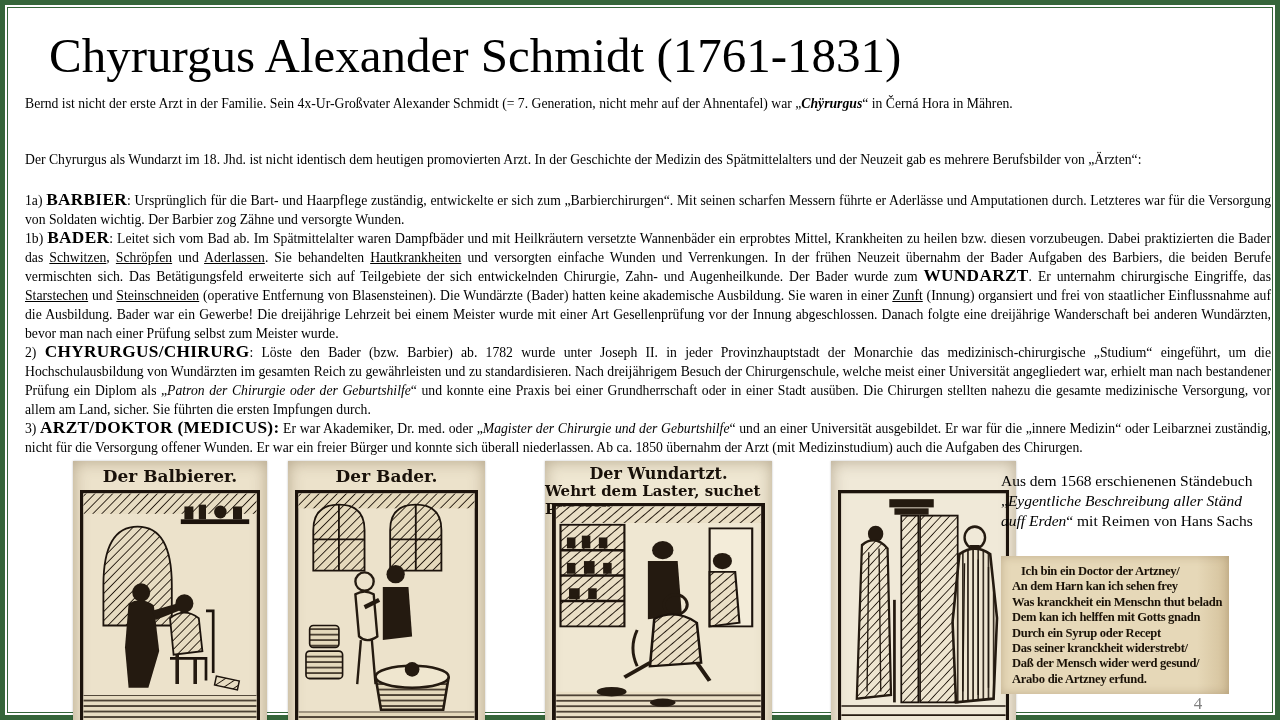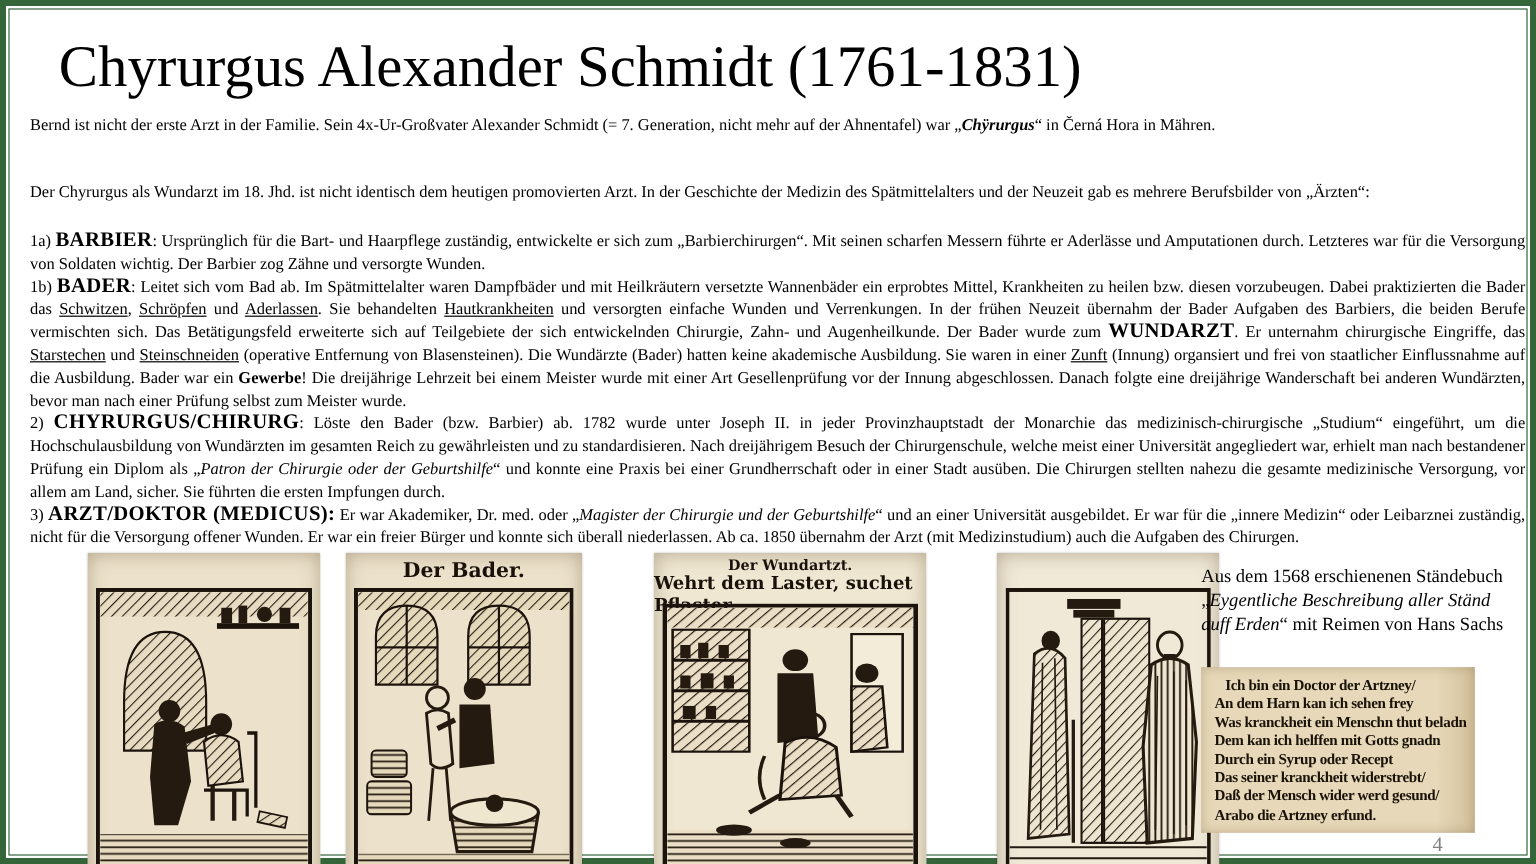--- a/index.html
+++ b/index.html
@@ -8,35 +8,35 @@
     border:5px solid #35663a;background:#fff;}
   .slide-inner{position:absolute;inset:2px;border:1px solid #35663a;}
 
   .title{position:absolute;left:41px;top:20px;margin:0;font-size:49px;font-weight:400;
     line-height:1.15;letter-spacing:0px;white-space:nowrap;}
 
   .body-text{position:absolute;left:17px;top:86px;width:1246px;font-size:13.7px;line-height:19px;}
   .para{margin:0;text-align:justify;}
   .para.gap{margin-top:37px;}
   .para.small-gap{margin-top:22px;}
-  .seg-b{font-weight:bold;}
+  .seg-b{font-weight:normal;}
   .seg-i{font-style:italic;}
   .seg-bi{font-weight:bold;font-style:italic;}
   .seg-u{text-decoration:underline;}
   .seg-hb{font-weight:bold;font-size:17.3px;line-height:14px;letter-spacing:.3px;}
 
   .woodcut{position:absolute;top:437px;height:274px;background:#ece2cb;
     box-shadow:inset 0 0 16px rgba(110,90,60,.45), 0 0 2px rgba(0,0,0,.25);}
   #fig1{left:25px;width:194px;}
   #fig2{left:240px;width:197px;}
   #fig3{left:497px;width:227px;background:#efe7d2;}
   #fig4{left:783px;width:185px;background:#f0e9d8;}
   .fig-title{position:relative;margin:5px 0 0 0;text-align:center;font-weight:bold;
     font-size:17px;font-family:"DejaVu Serif",serif;color:#19110a;}
-  .fig-title.inner{font-size:12px;margin-top:3px;}
+  .fig-title.inner{font-size:16px;margin-top:3px;}
   .fig-sub{position:relative;text-align:left;font-weight:bold;font-size:15px;
     font-family:"DejaVu Serif",serif;color:#19110a;margin-top:-1px;}
   .fig-art{position:absolute;left:7px;right:7px;top:29px;bottom:7px;}
   #fig3 .fig-art{top:42px;}
   .fig-art svg{width:100%;height:100%;display:block;}
 
   .caption{position:absolute;left:993px;top:463px;width:252px;font-size:15.5px;line-height:20px;}
 
   .poem{position:absolute;left:993px;top:548px;width:228px;height:138px;box-sizing:border-box;
     padding:8px 6px 6px 11px;background:linear-gradient(90deg,#e6d8b8 0%,#e6d8b8 86%,#d3c09a 100%);
@@ -59,20 +59,21 @@
     <div class="body-text">
       <p class="para"><span>Bernd ist nicht der erste Arzt in der Familie. Sein 4x-Ur-Großvater Alexander Schmidt (= 7. Generation, nicht mehr auf der Ahnentafel) war „</span><span class="seg-bi">Chÿrurgus</span><span>“ in Černá Hora in Mähren.</span></p>
       <p class="para gap"><span>Der Chyrurgus als Wundarzt im 18. Jhd. ist nicht identisch dem heutigen promovierten Arzt. In der Geschichte der Medizin des Spätmittelalters und der Neuzeit gab es mehrere Berufsbilder von „Ärzten“:</span></p>
       <p class="para small-gap"><span>1a) </span><span class="seg-hb">BARBIER</span><span>: Ursprünglich für die Bart- und Haarpflege zuständig, entwickelte er sich zum „Barbierchirurgen“. Mit seinen scharfen Messern führte er Aderlässe und Amputationen durch. Letzteres war für die Versorgung von Soldaten wichtig. Der Barbier zog Zähne und versorgte Wunden.</span></p>
       <p class="para"><span>1b) </span><span class="seg-hb">BADER</span><span>: Leitet sich vom Bad ab. Im Spätmittelalter waren Dampfbäder und mit Heilkräutern versetzte Wannenbäder ein erprobtes Mittel, Krankheiten zu heilen bzw. diesen vorzubeugen. Dabei praktizierten die Bader das </span><span class="seg-u">Schwitzen</span><span>, </span><span class="seg-u">Schröpfen</span><span> und </span><span class="seg-u">Aderlassen</span><span>. Sie behandelten </span><span class="seg-u">Hautkrankheiten</span><span> und versorgten einfache Wunden und Verrenkungen. In der frühen Neuzeit übernahm der Bader Aufgaben des Barbiers, die beiden Berufe vermischten sich. Das Betätigungsfeld erweiterte sich auf Teilgebiete der sich entwickelnden Chirurgie, Zahn- und Augenheilkunde. Der Bader wurde zum </span><span class="seg-hb">WUNDARZT</span><span>. Er unternahm chirurgische Eingriffe, das </span><span class="seg-u">Starstechen</span><span> und </span><span class="seg-u">Steinschneiden</span><span> (operative Entfernung von Blasensteinen). Die Wundärzte (Bader) hatten keine akademische Ausbildung. Sie waren in einer </span><span class="seg-u">Zunft</span><span> (Innung) organsiert und frei von staatlicher Einflussnahme auf die Ausbildung. Bader war ein </span><span class="seg-b">Gewerbe</span><span>! Die dreijährige Lehrzeit bei einem Meister wurde mit einer Art Gesellenprüfung vor der Innung abgeschlossen. Danach folgte eine dreijährige Wanderschaft bei anderen Wundärzten, bevor man nach einer Prüfung selbst zum Meister wurde.</span></p>
       <p class="para"><span>2) </span><span class="seg-hb">CHYRURGUS/CHIRURG</span><span>: Löste den Bader (bzw. Barbier) ab. 1782 wurde unter Joseph II. in jeder Provinzhauptstadt der Monarchie das medizinisch-chirurgische „Studium“ eingeführt, um die Hochschulausbildung von Wundärzten im gesamten Reich zu gewährleisten und zu standardisieren. Nach dreijährigem Besuch der Chirurgenschule, welche meist einer Universität angegliedert war, erhielt man nach bestandener Prüfung ein Diplom als „</span><span class="seg-i">Patron der Chirurgie oder der Geburtshilfe</span><span>“ und konnte eine Praxis bei einer Grundherrschaft oder in einer Stadt ausüben. Die Chirurgen stellten nahezu die gesamte medizinische Versorgung, vor allem am Land, sicher. Sie führten die ersten Impfungen durch.</span></p>
       <p class="para"><span>3) </span><span class="seg-hb">ARZT/DOKTOR (MEDICUS):</span><span> Er war Akademiker, Dr. med. oder „</span><span class="seg-i">Magister der Chirurgie und der Geburtshilfe</span><span>“ und an einer Universität ausgebildet. Er war für die „innere Medizin“ oder Leibarznei zuständig, nicht für die Versorgung offener Wunden. Er war ein freier Bürger und konnte sich überall niederlassen. Ab ca. 1850 übernahm der Arzt (mit Medizinstudium) auch die Aufgaben des Chirurgen.</span></p>
     </div>
 
     <figure class="woodcut" id="fig1">
+      <figcaption class="fig-title">Der Balbierer.</figcaption>
       <div class="fig-art">
         <svg viewBox="0 0 100 130" preserveAspectRatio="none">
           <defs>
             <pattern id="d1" width="3.5" height="3.5" patternUnits="userSpaceOnUse" patternTransform="rotate(45)">
               <rect width="3.5" height="3.5" fill="#e7dcc2"></rect>
                 <line x1="0" y1="0" x2="0" y2="3.5" stroke="#241a10" stroke-width="1"></line>
             </pattern>
             <pattern id="h1" width="4" height="3" patternUnits="userSpaceOnUse">
               <rect width="4" height="3" fill="#e7dcc2"></rect>
                 <line x1="0" y1="1" x2="4" y2="1" stroke="#241a10" stroke-width="0.8"></line>

